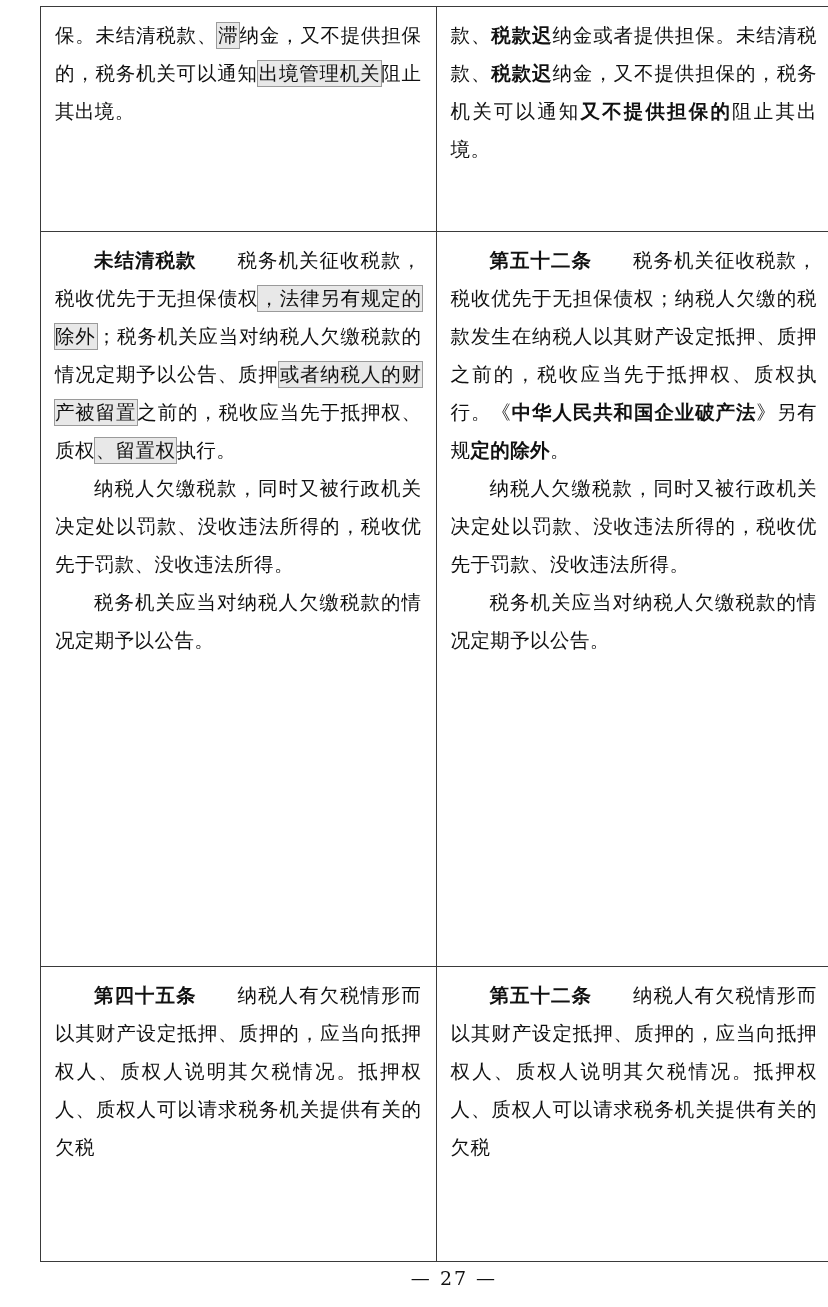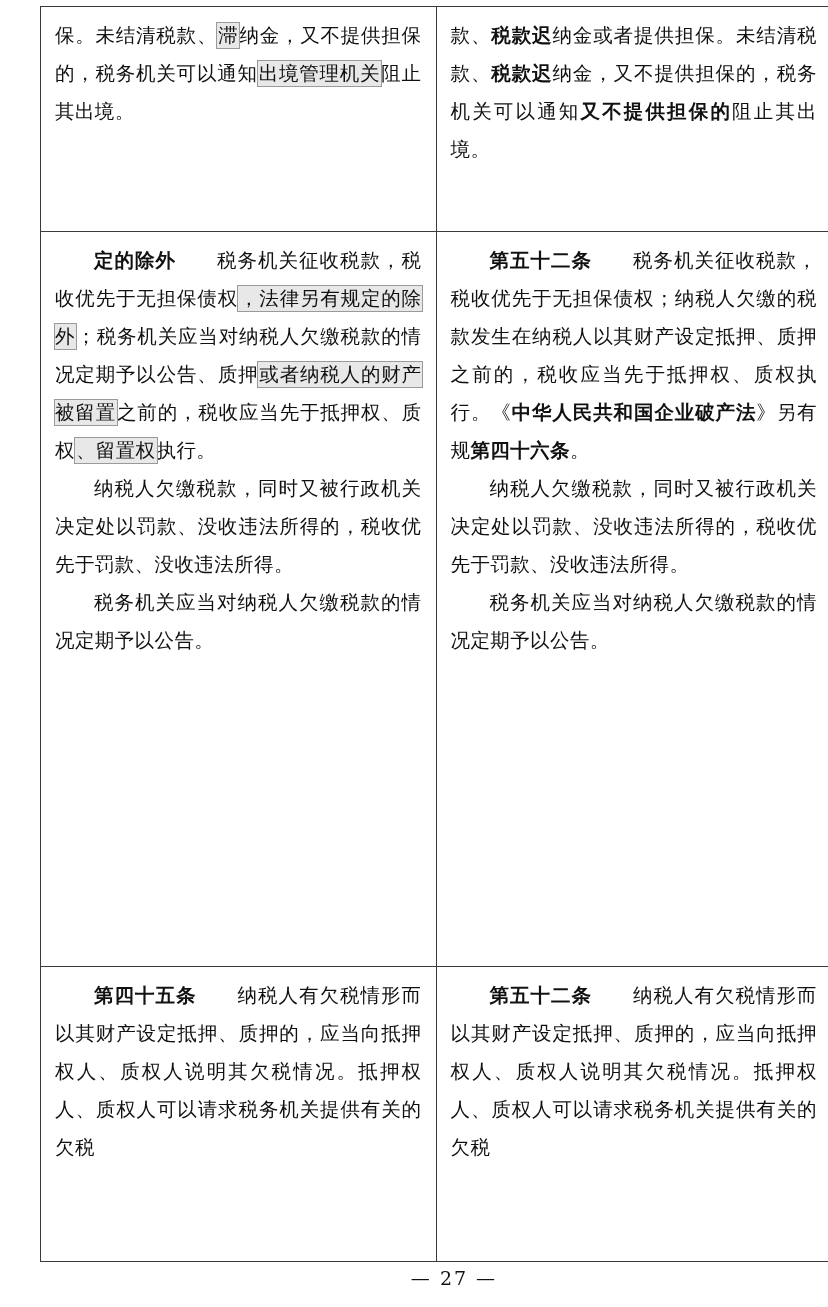--- a/index.html
+++ b/index.html
@@ -96,28 +96,28 @@
           </td>
           <td>
             <div class="cell-inner">
                 <p class="para"><span>款、</span><span class="b">税款迟</span><span>纳金或者提供担保。未结清税款、</span><span class="b">税款迟</span><span>纳金，又不提供担保的，税务机关可以通知</span><span class="b">又不提供担保的</span><span>阻止其出境。</span></p>
               </div>
           </td>
         </tr>
         <tr class="r2">
           <td>
             <div class="cell-inner">
-                <p class="para indent"><span class="b">定的除外</span><span>　</span><span>　税务机关征收税款，税收优先于无担保债权</span><span class="hl">，法律另有规定的除外</span><span>；税务机关应当对纳税人欠缴税款的情况定期予以公告、质押</span><span class="hl">或者纳税人的财产被留置</span><span>之前的，税收应当先于抵押权、质权</span><span class="hl">、留置权</span><span>执行。</span></p>
+                <p class="para indent"><span class="b">未结清税款</span><span>　</span><span>　税务机关征收税款，税收优先于无担保债权</span><span class="hl">，法律另有规定的除外</span><span>；税务机关应当对纳税人欠缴税款的情况定期予以公告、质押</span><span class="hl">或者纳税人的财产被留置</span><span>之前的，税收应当先于抵押权、质权</span><span class="hl">、留置权</span><span>执行。</span></p>
                 <p class="para indent"><span>纳税人欠缴税款，同时又被行政机关决定处以罚款、没收违法所得的，税收优先于罚款、没收违法所得。</span></p>
                 <p class="para indent"><span>税务机关应当对纳税人欠缴税款的情况定期予以公告。</span></p>
               </div>
           </td>
           <td>
             <div class="cell-inner">
-                <p class="para indent"><span class="b">第五十二条</span><span>　　税务机关征收税款，税收优先于无担保债权；纳税人欠缴的税款发生在纳税人以其财产设定抵押、质押之前的，税收应当先于抵押权、质权执行。《</span><span class="b">中华人民共和国企业破产法</span><span>》另有规</span><span class="b">第四十六条</span><span>。</span></p>
+                <p class="para indent"><span class="b">第五十二条</span><span>　　税务机关征收税款，税收优先于无担保债权；纳税人欠缴的税款发生在纳税人以其财产设定抵押、质押之前的，税收应当先于抵押权、质权执行。《</span><span class="b">中华人民共和国企业破产法</span><span>》另有规</span><span class="b">定的除外</span><span>。</span></p>
                 <p class="para indent"><span>纳税人欠缴税款，同时又被行政机关决定处以罚款、没收违法所得的，税收优先于罚款、没收违法所得。</span></p>
                 <p class="para indent"><span>税务机关应当对纳税人欠缴税款的情况定期予以公告。</span></p>
               </div>
           </td>
         </tr>
         <tr class="r3">
           <td>
             <div class="cell-inner">
                 <p class="para indent"><span class="b">第四十五条</span><span>　　纳税人有欠税情形而以其财产设定抵押、质押的，应当向抵押权人、质权人说明其欠税情况。抵押权人、质权人可以请求税务机关提供有关的欠税</span></p>
               </div>

